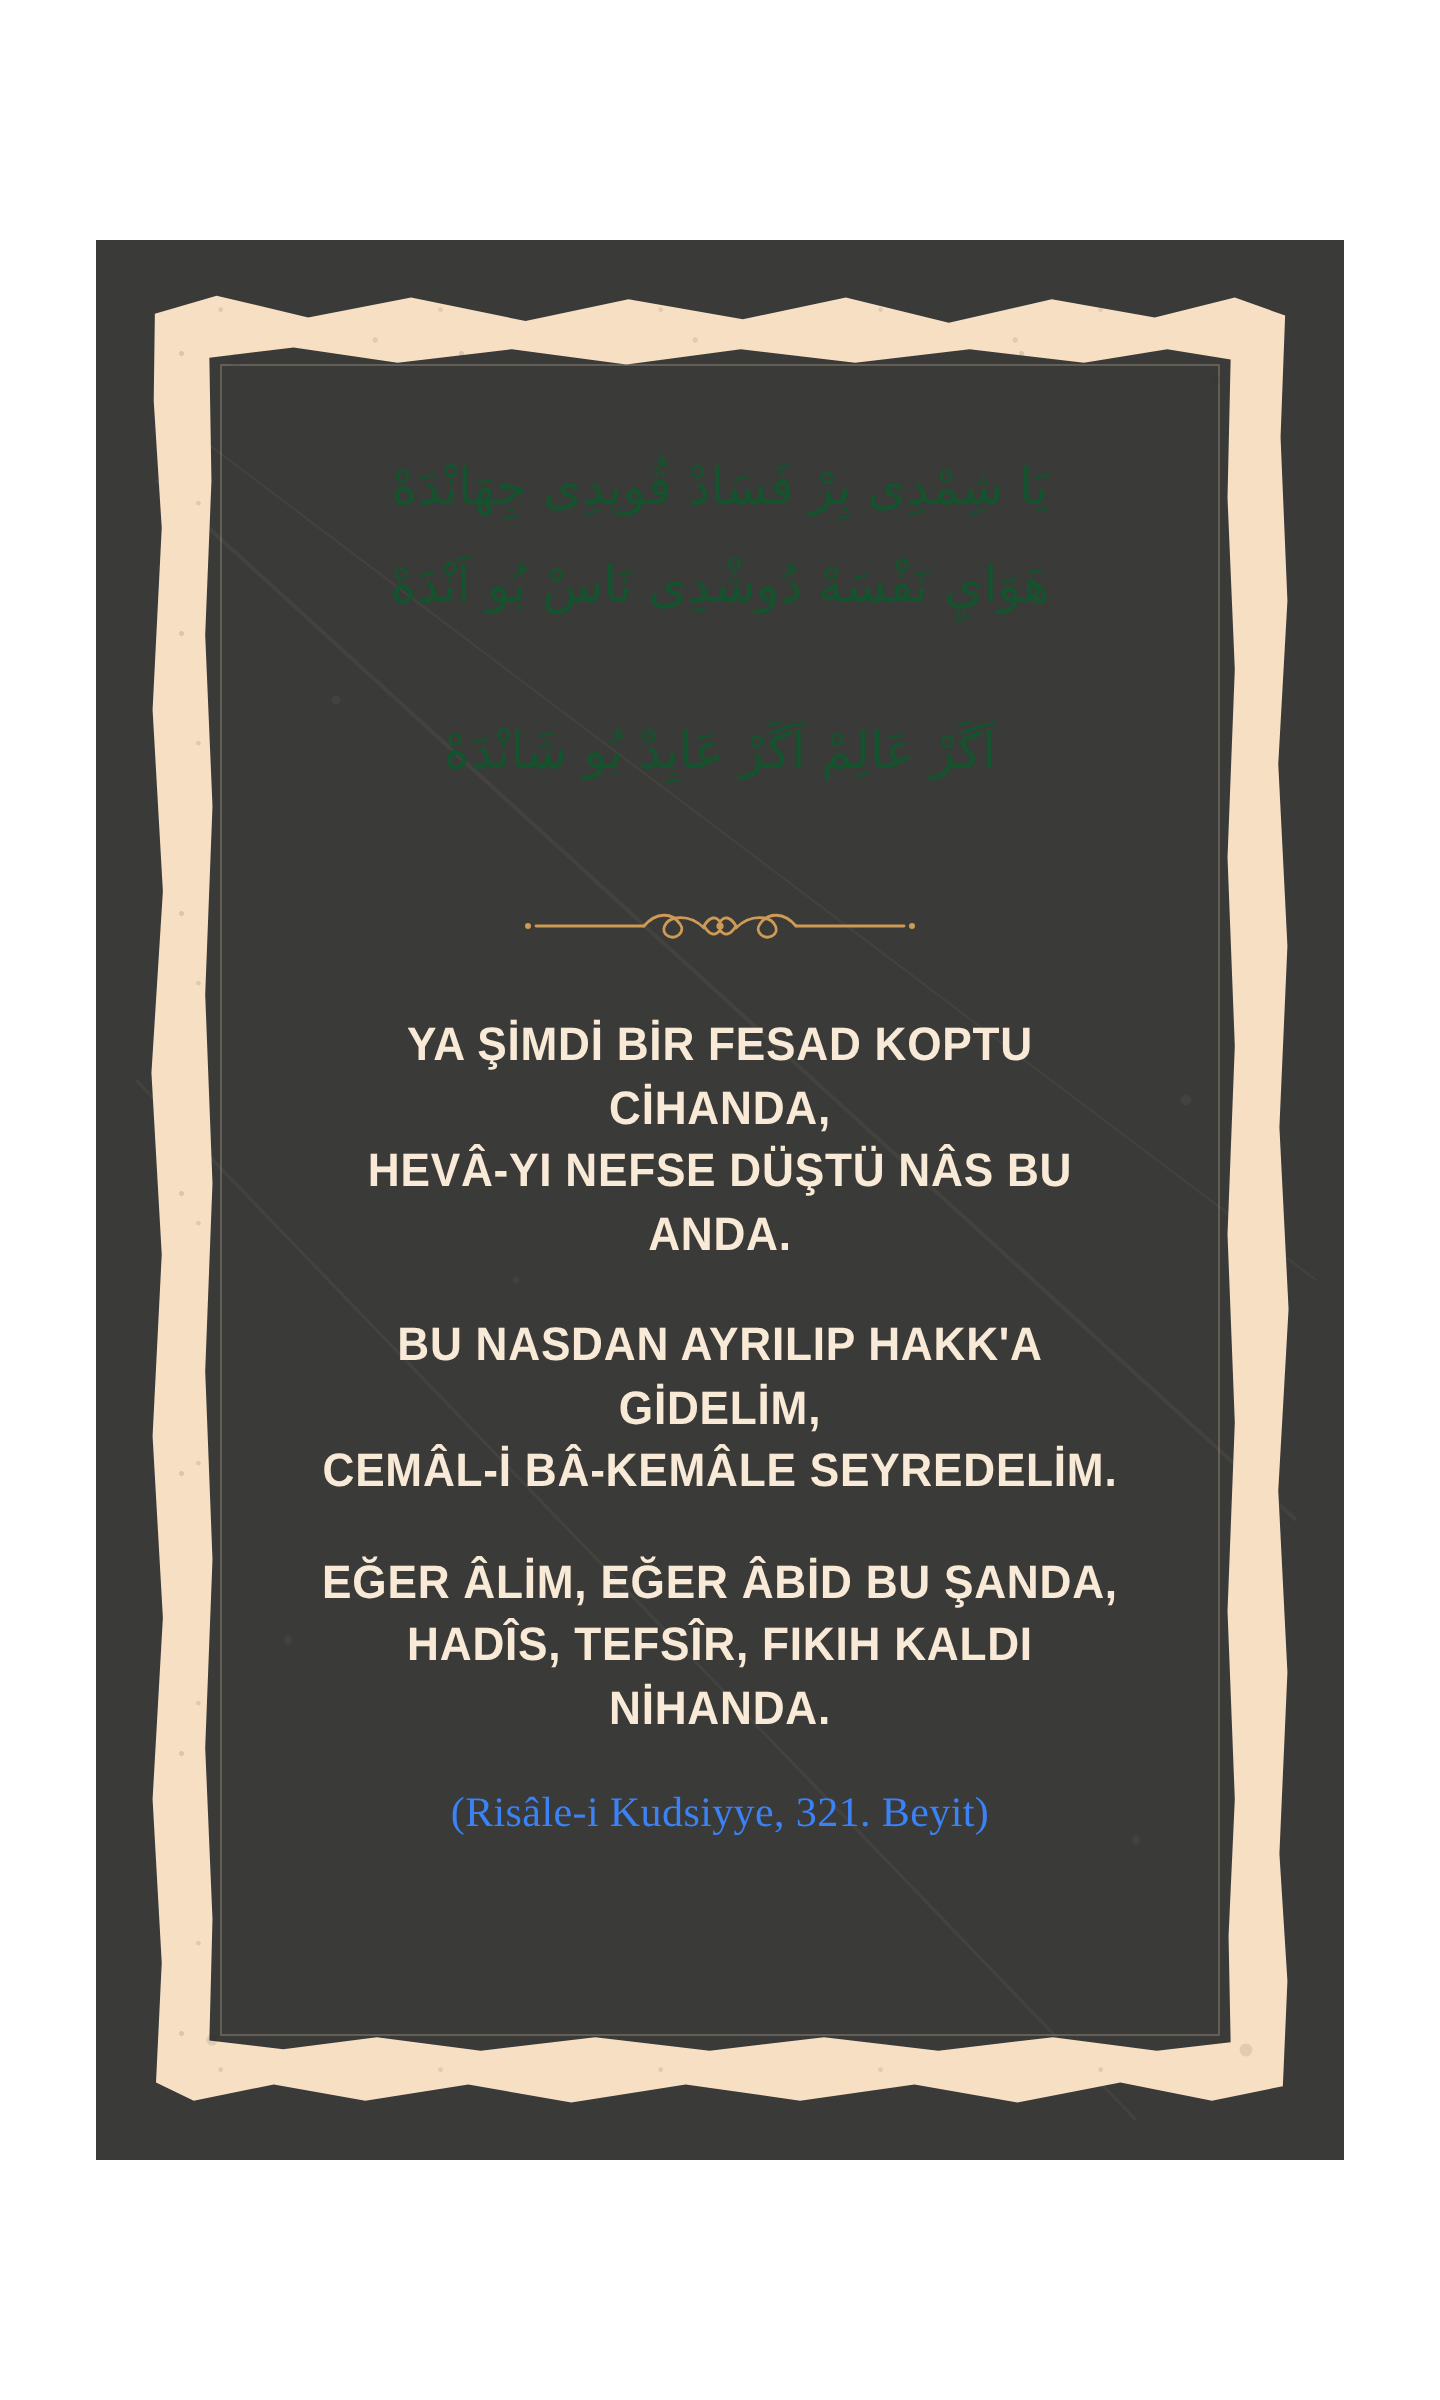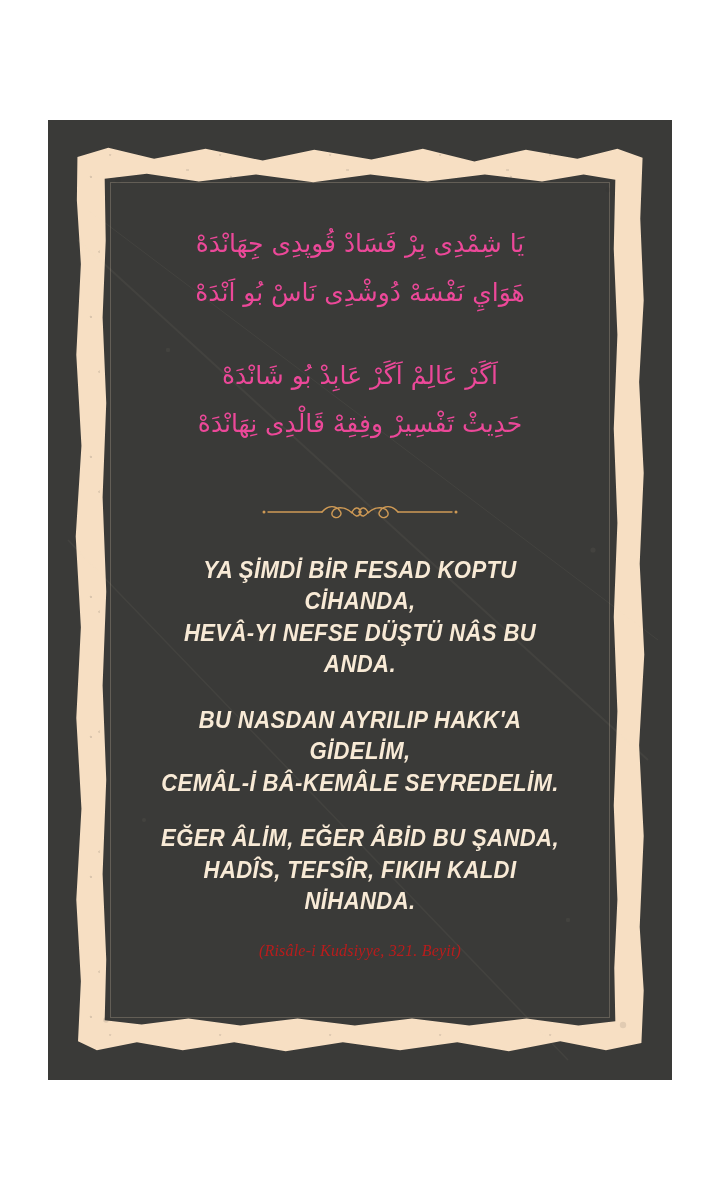--- a/index.html
+++ b/index.html
@@ -117,55 +117,54 @@
   }
   .arabic-couplet {
     margin-bottom: 34px;
   }
   .arabic-line {
     direction: rtl;
     unicode-bidi: bidi-override;
     font-family: "DejaVu Sans", sans-serif;
     font-size: 25px;
     line-height: 1.95;
-    color: #ec4899;
+    color: #14532d;
     letter-spacing: 0.5px;
     white-space: nowrap;
   }
 
   
   .ornament {
     margin: 18px auto 26px;
     width: 200px;
     height: 22px;
     color: #cf9a55;
   }
 
   
   .latin-block {
     margin-top: 2px;
-    font-style: italic;
   }
   .latin-couplet {
     margin-bottom: 24px;
   }
   .latin-line {
     font-family: "Liberation Sans", sans-serif;
     font-weight: bold;
     font-size: 23.5px;
     line-height: 1.34;
     letter-spacing: 0.4px;
     color: #f8ead6;
     transform: scaleX(.94);
   }
   .source {
     margin-top: 18px;
     font-family: "Liberation Serif", serif;
-    font-size: 16px;
-    color: #b91c1c;
+    font-size: 21px;
+    color: #3b82f6;
     letter-spacing: .2px;
   }
 </style>
 </head>
 <body>
 
 <div class="poster-wrap">
 
   <div class="poster-outer"></div>
 
@@ -201,21 +200,20 @@
 
     <div class="arabic-block">
 
       <div class="arabic-couplet">
         <div class="arabic-line">يَا شِمْدِى بِرْ فَسَادْ قُوپدِى جِهَانْدَهْ</div>
         <div class="arabic-line">هَوَايِ نَفْسَهْ دُوشْدِى نَاسْ بُو اَنْدَهْ</div>
       </div>
 
       <div class="arabic-couplet">
         <div class="arabic-line">اَگَرْ عَالِمْ اَگَرْ عَابِدْ بُو شَانْدَهْ</div>
-        <div class="arabic-line">حَدِيثْ تَفْسِيرْ وفِقِهْ قَالْدِى نِهَانْدَهْ</div>
       </div>
 
       <div class="arabic-couplet">
       </div>
 
     </div>
 
     <svg class="ornament" viewBox="0 0 200 22">
       <g stroke="#cf9a55" stroke-width="1.4" fill="none" stroke-linecap="round">
         <path d="M8 11 H62"></path>

